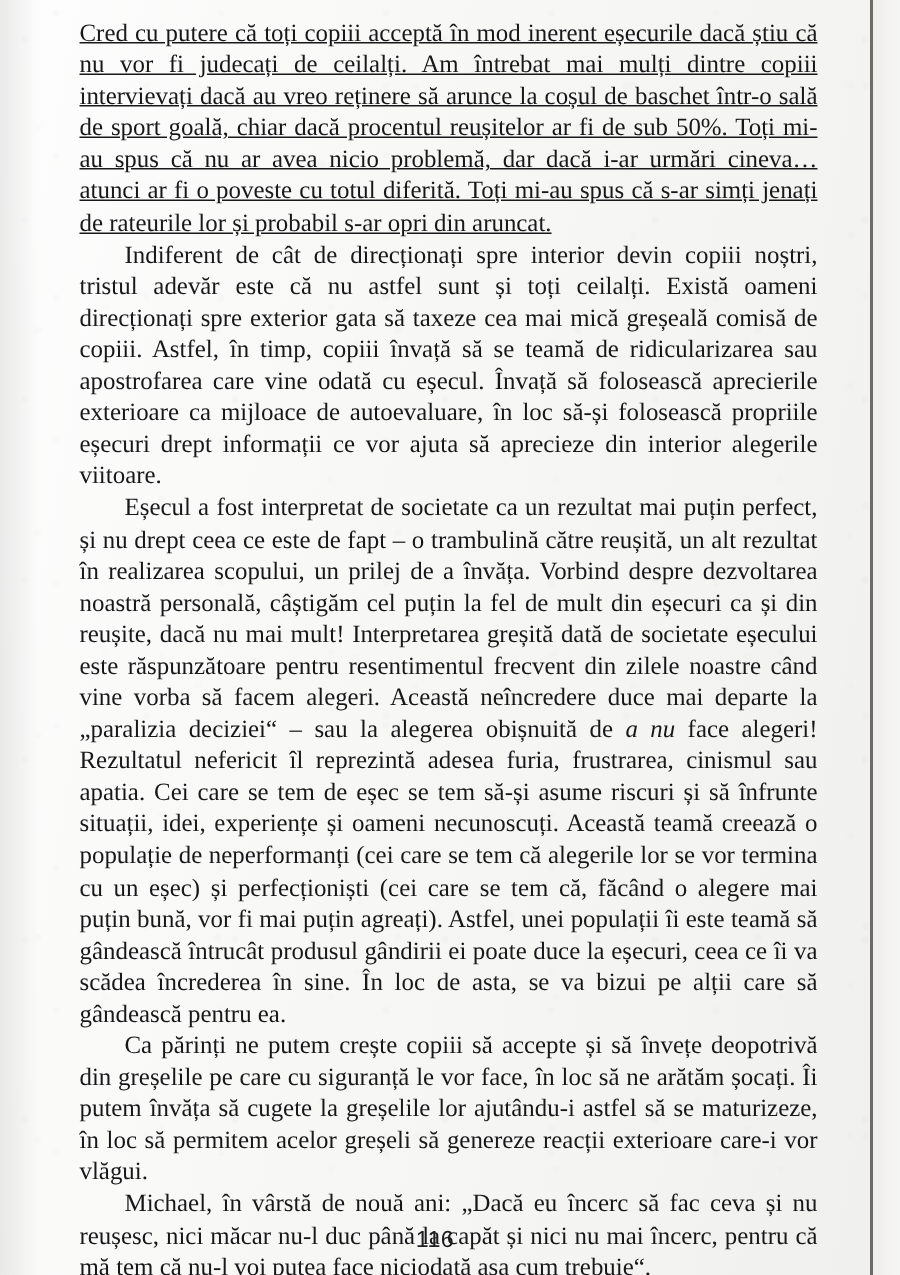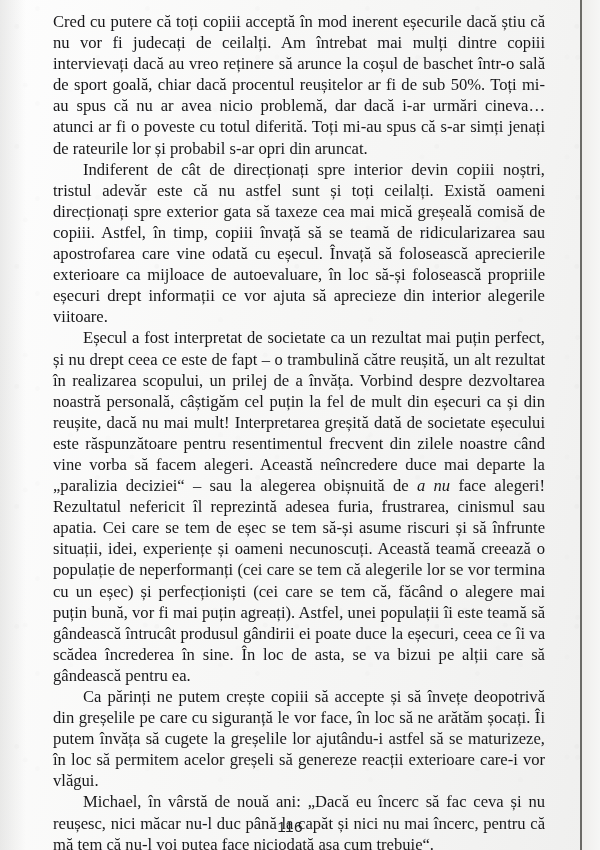--- a/index.html
+++ b/index.html
@@ -83,20 +83,21 @@
     -webkit-font-smoothing: antialiased;
   }
 
   .text-block p {
     margin: 0;
     text-indent: 30px;
     hyphens: manual;
   }
   .text-block p.first {
     text-indent: 0;
+    text-decoration: underline;
   }
 
   em { }
 
   .folio {
     position: absolute;
     left: 0;
     right: 20px;
     top: 818px;
     text-align: center;

